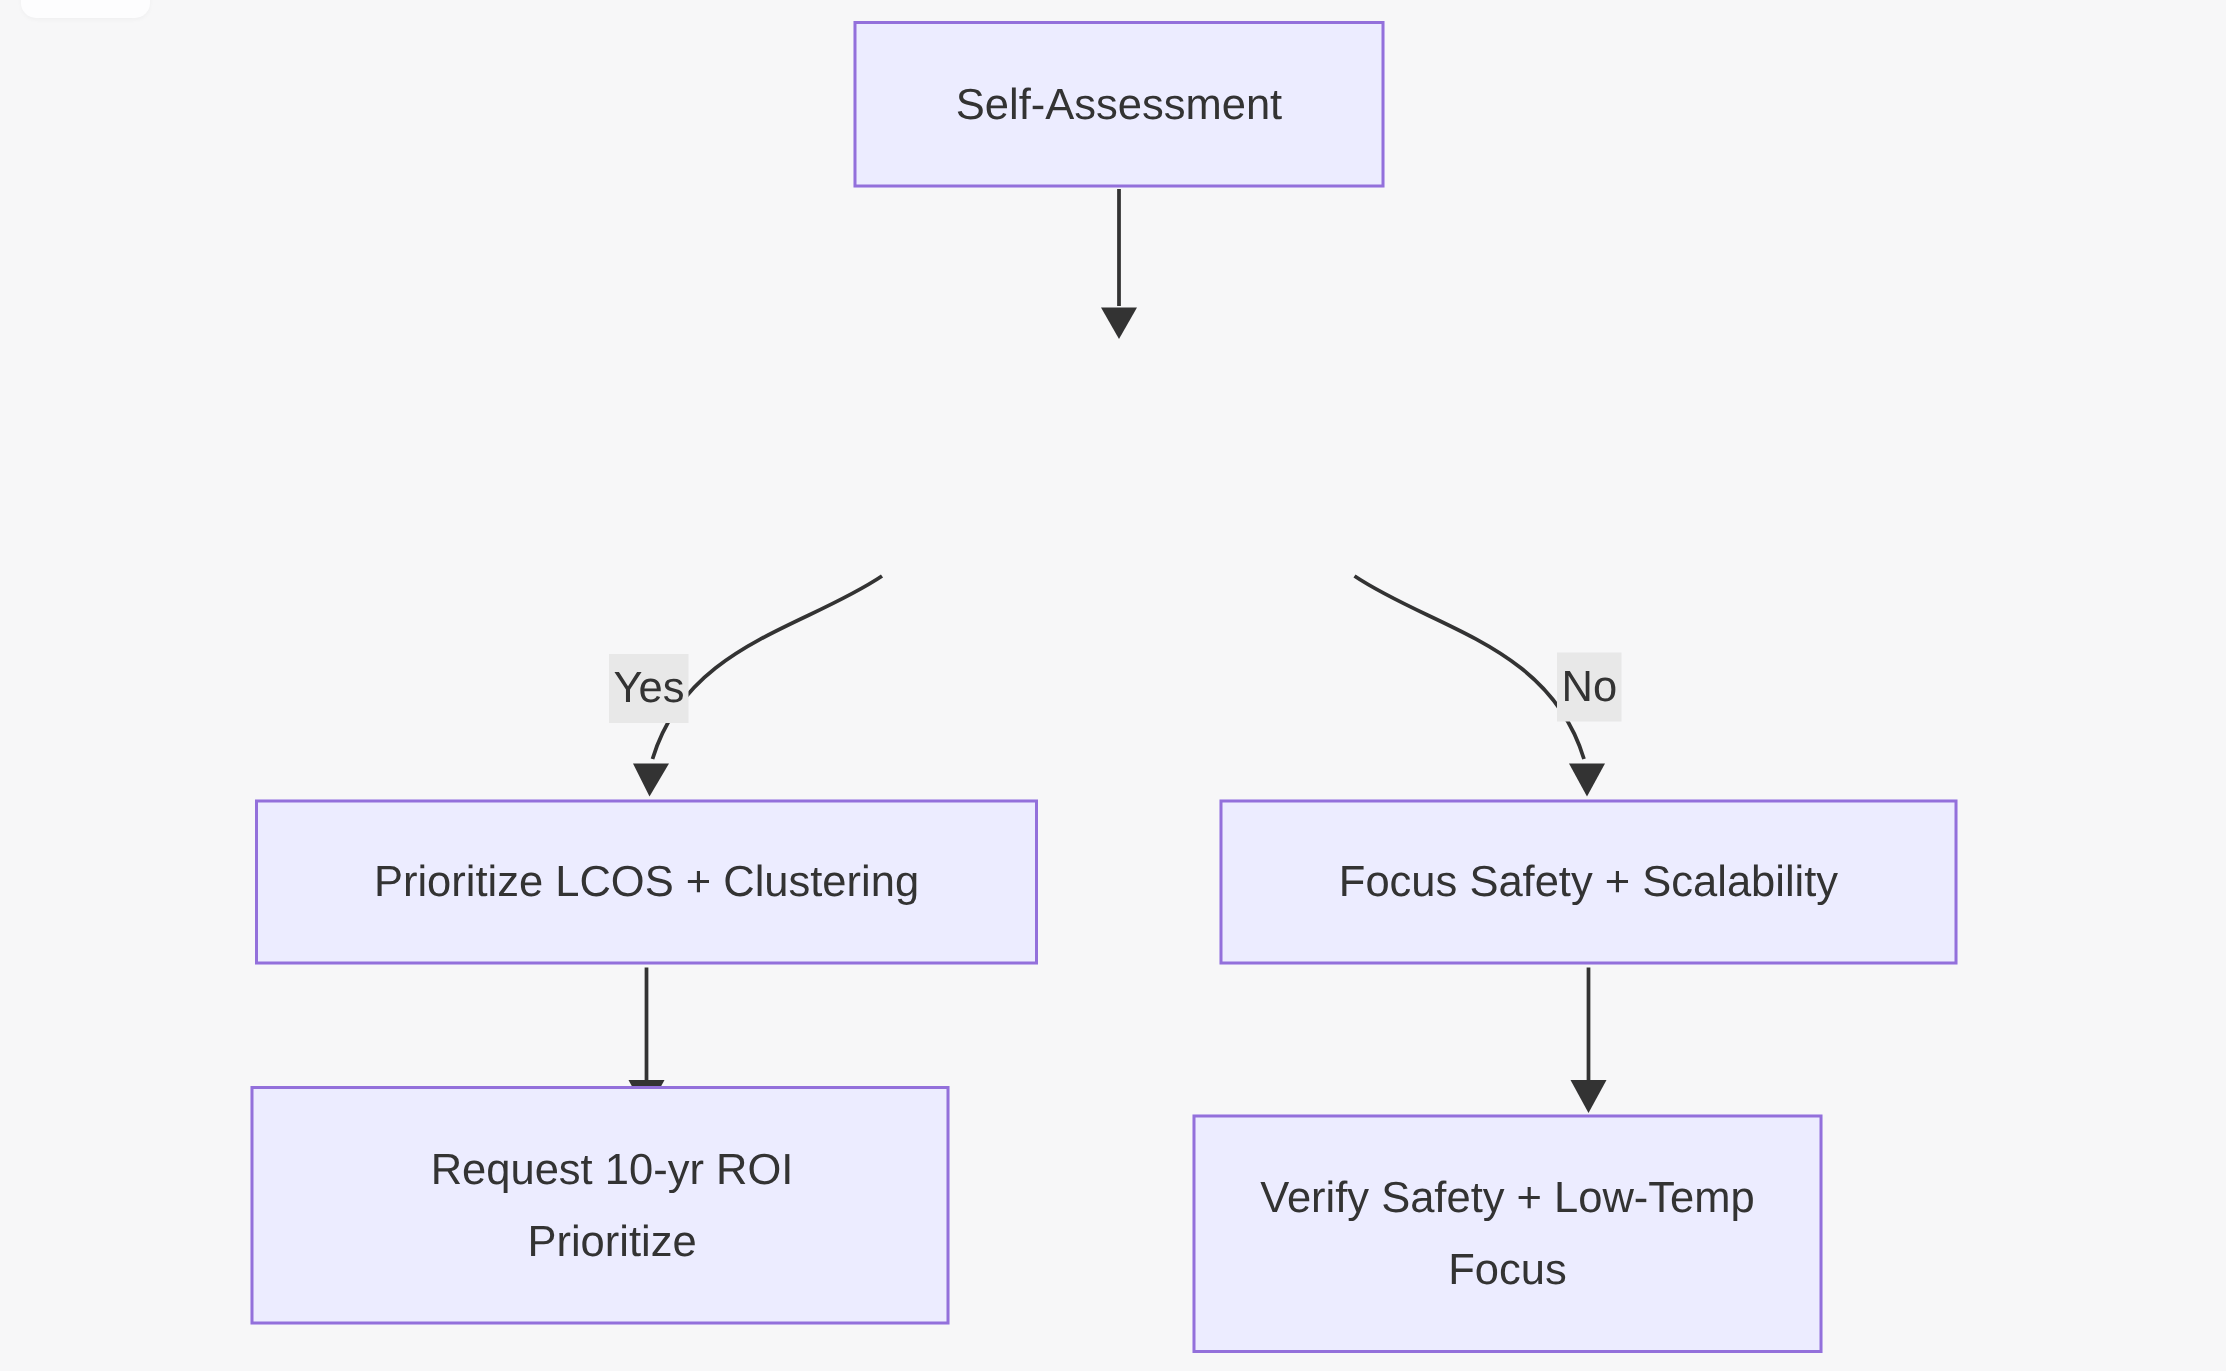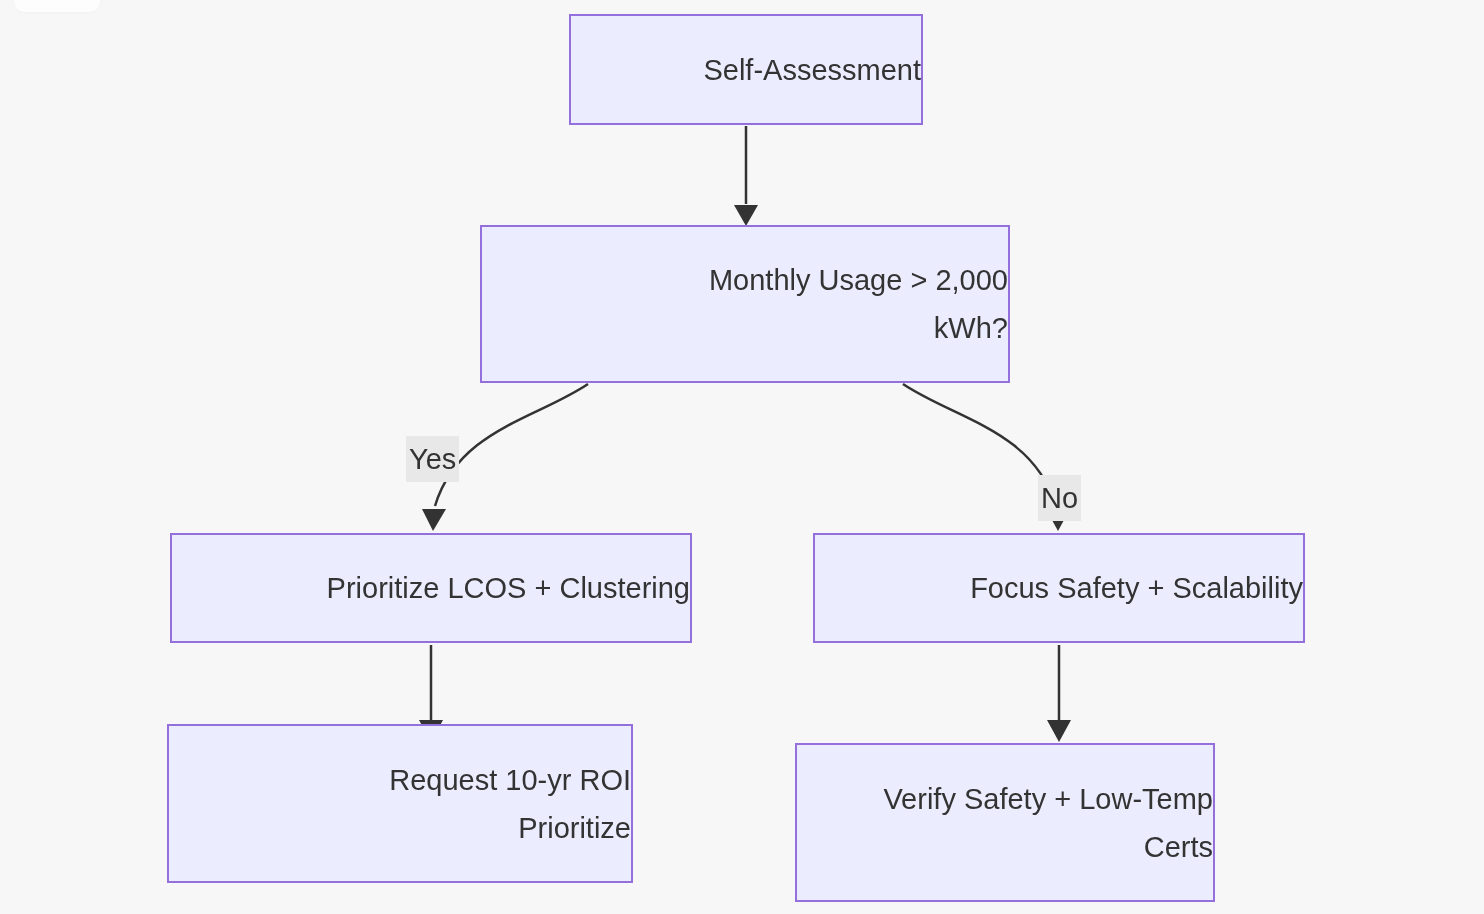--- a/index.html
+++ b/index.html
@@ -47,21 +47,21 @@
   }
   .node {
     position: absolute;
     background: var(--node-fill);
     border: 2px solid var(--node-border);
     color: var(--text);
     font-size: 29px;
     line-height: 48px;
     display: flex;
     flex-direction: column;
-    align-items: flex-end;
+    align-items: center;
     justify-content: center;
     text-align: center;
   }
   .node .line { display: block; }
   
   .n-self        { left: 569px; top:  14px; width: 354px; height: 111px; }
   .n-decision    { left: 480px; top: 225px; width: 530px; height: 158px; }
   .n-prioritize  { left: 170px; top: 533px; width: 522px; height: 110px; }
   .n-focus       { left: 813px; top: 533px; width: 492px; height: 110px; }
   .n-request     { left: 167px; top: 724px; width: 466px; height: 159px; padding-left: 16px; }
@@ -70,21 +70,21 @@
   .edge-label {
     position: absolute;
     background: var(--label-bg);
     color: var(--text);
     font-size: 29px;
     line-height: 38px;
     padding: 4px 3px;
     text-align: center;
   }
   .el-yes { left: 406px; top: 436px; text-align: center; }
-  .el-no  { left: 1038px; top: 435px; margin-top: 40px; }
+  .el-no  { left: 1038px; top: 435px; }
 </style>
 </head>
 <body>
 
 <div class="canvas">
 
   <div class="corner-artifact"></div>
 
   <svg class="edges" viewBox="0 0 1484 914" xmlns="http://www.w3.org/2000/svg">
 
@@ -101,39 +101,35 @@
     <path class="arrowhead" d="M431,742 L419,720 L443,720 Z"></path>
 
     <path class="edge-path" d="M1059,645 L1059,720"></path>
     <path class="arrowhead" d="M1059,742 L1047,720 L1071,720 Z"></path>
   </svg>
 
   <div class="node n-self">
     <span class="line">Self-Assessment</span>
   </div>
 
-  <div class="node n-decision">
-    <span class="line">Monthly Usage &gt; 2,000</span>
-    <span class="line">kWh?</span>
-  </div>
 
   <div class="node n-focus">
     <span class="line">Focus Safety + Scalability</span>
   </div>
 
   <div class="node n-prioritize">
     <span class="line">Prioritize LCOS + Clustering</span>
   </div>
 
   <div class="node n-request">
     <span class="line">Request 10-yr ROI</span>
     <span class="line">Prioritize</span>
   </div>
 
   <div class="node n-verify">
     <span class="line">Verify Safety + Low-Temp</span>
-    <span class="line">Certs</span>
+    <span class="line">Focus</span>
   </div>
 
   <div class="edge-label el-yes">Yes</div>
   <div class="edge-label el-no">No</div>
 
 </div>
 
 </body></html>

